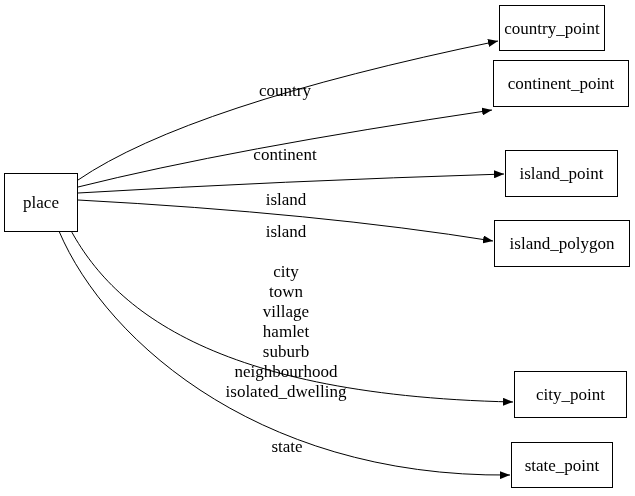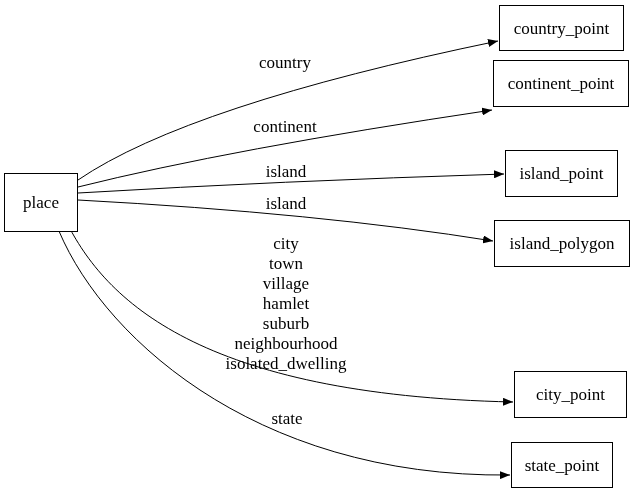--- a/index.html
+++ b/index.html
@@ -34,32 +34,33 @@
     box-sizing: border-box;
     border: 1px solid #000000;
     background: #ffffff;
     display: flex;
     align-items: center;
     justify-content: center;
     white-space: nowrap;
     line-height: 1;
   }
   .node-place          { left: 4px;   top: 173px; width: 74px;  height: 59px; }
-  .node-country-point  { left: 499px; top: 5px;   width: 125px; height: 46px; }
+  .node-country-point  { left: 499px; top: 5px;   width: 106px; height: 46px; }
   .node-continent-point{ left: 493px; top: 60px;  width: 136px; height: 47px; }
   .node-island-point   { left: 505px; top: 150px; width: 113px; height: 47px; }
   .node-island-polygon { left: 494px; top: 220px; width: 136px; height: 47px; }
   .node-city-point     { left: 514px; top: 371px; width: 113px;  height: 47px; justify-content: center; }
   .node-state-point    { left: 511px; top: 442px; width: 102px; height: 46px; align-items: center; }
   .edge-label {
     position: absolute;
     transform: translate(-50%, -50%);
     text-align: center;
     white-space: pre-line;
     line-height: 20px;
+    margin-top: 28px;
   }
   .label-country   { left: 285px; top: 63px;  }
   .label-continent { left: 285px; top: 127px; }
   .label-island1   { left: 286px; top: 172px; }
   .label-island2   { left: 286px; top: 204px; }
   .label-citygroup { left: 286px; top: 304px; }
   .label-state     { left: 287px; top: 419px; }
 </style>
 </head>
 <body>

